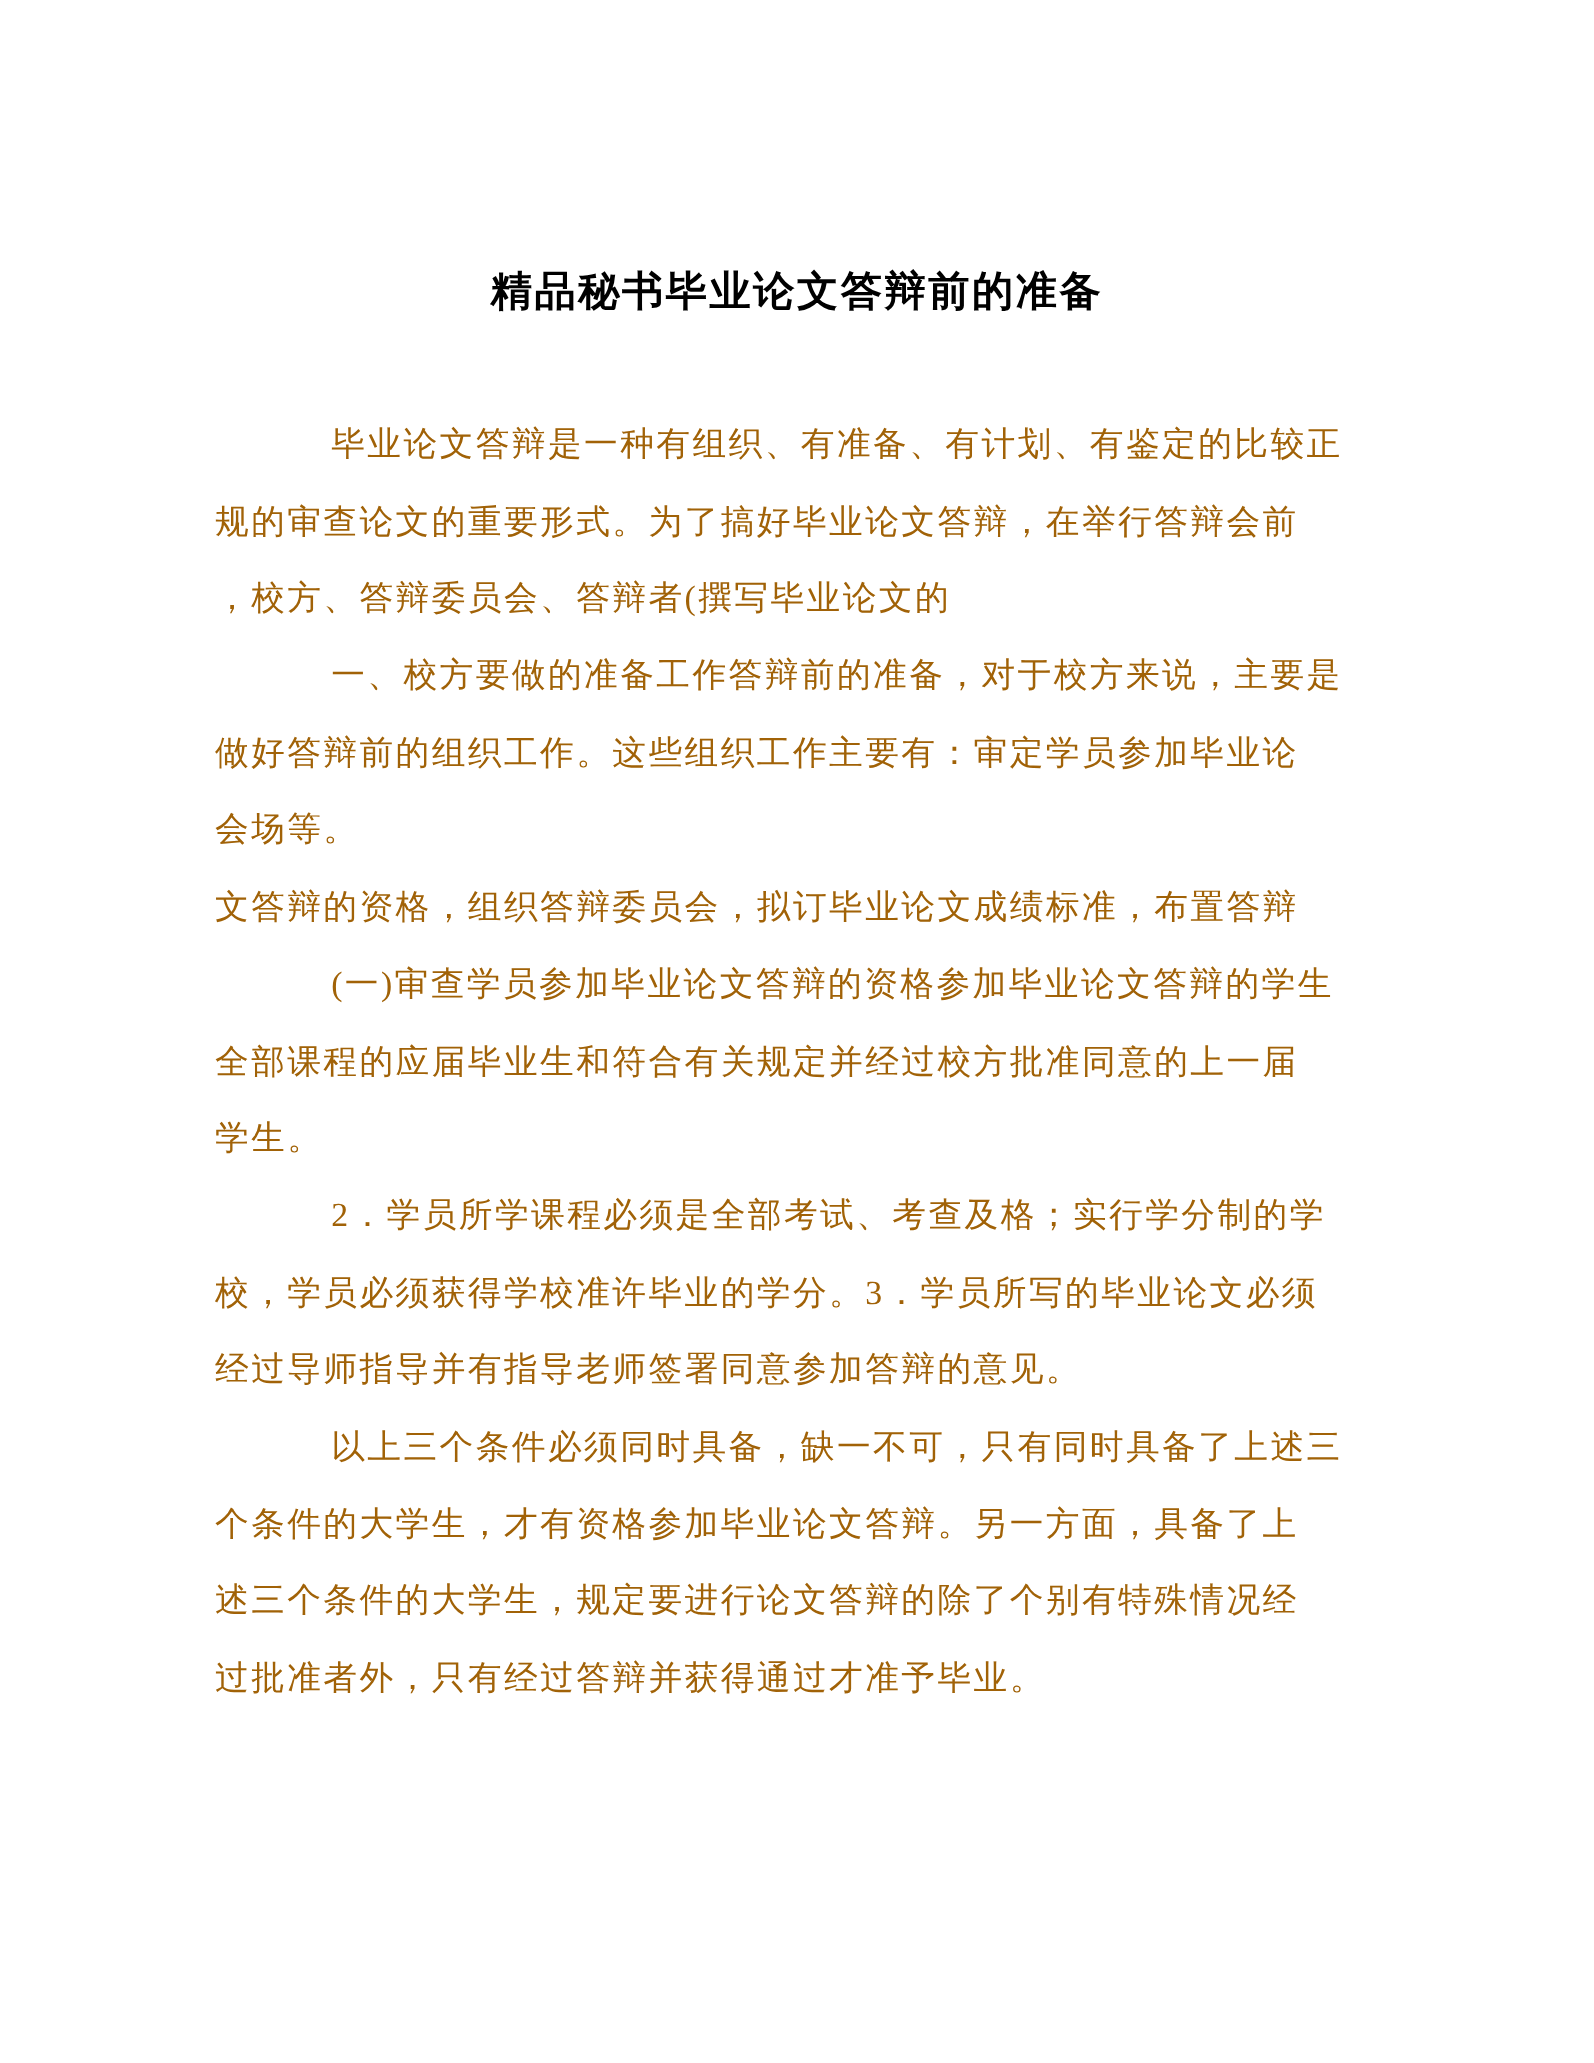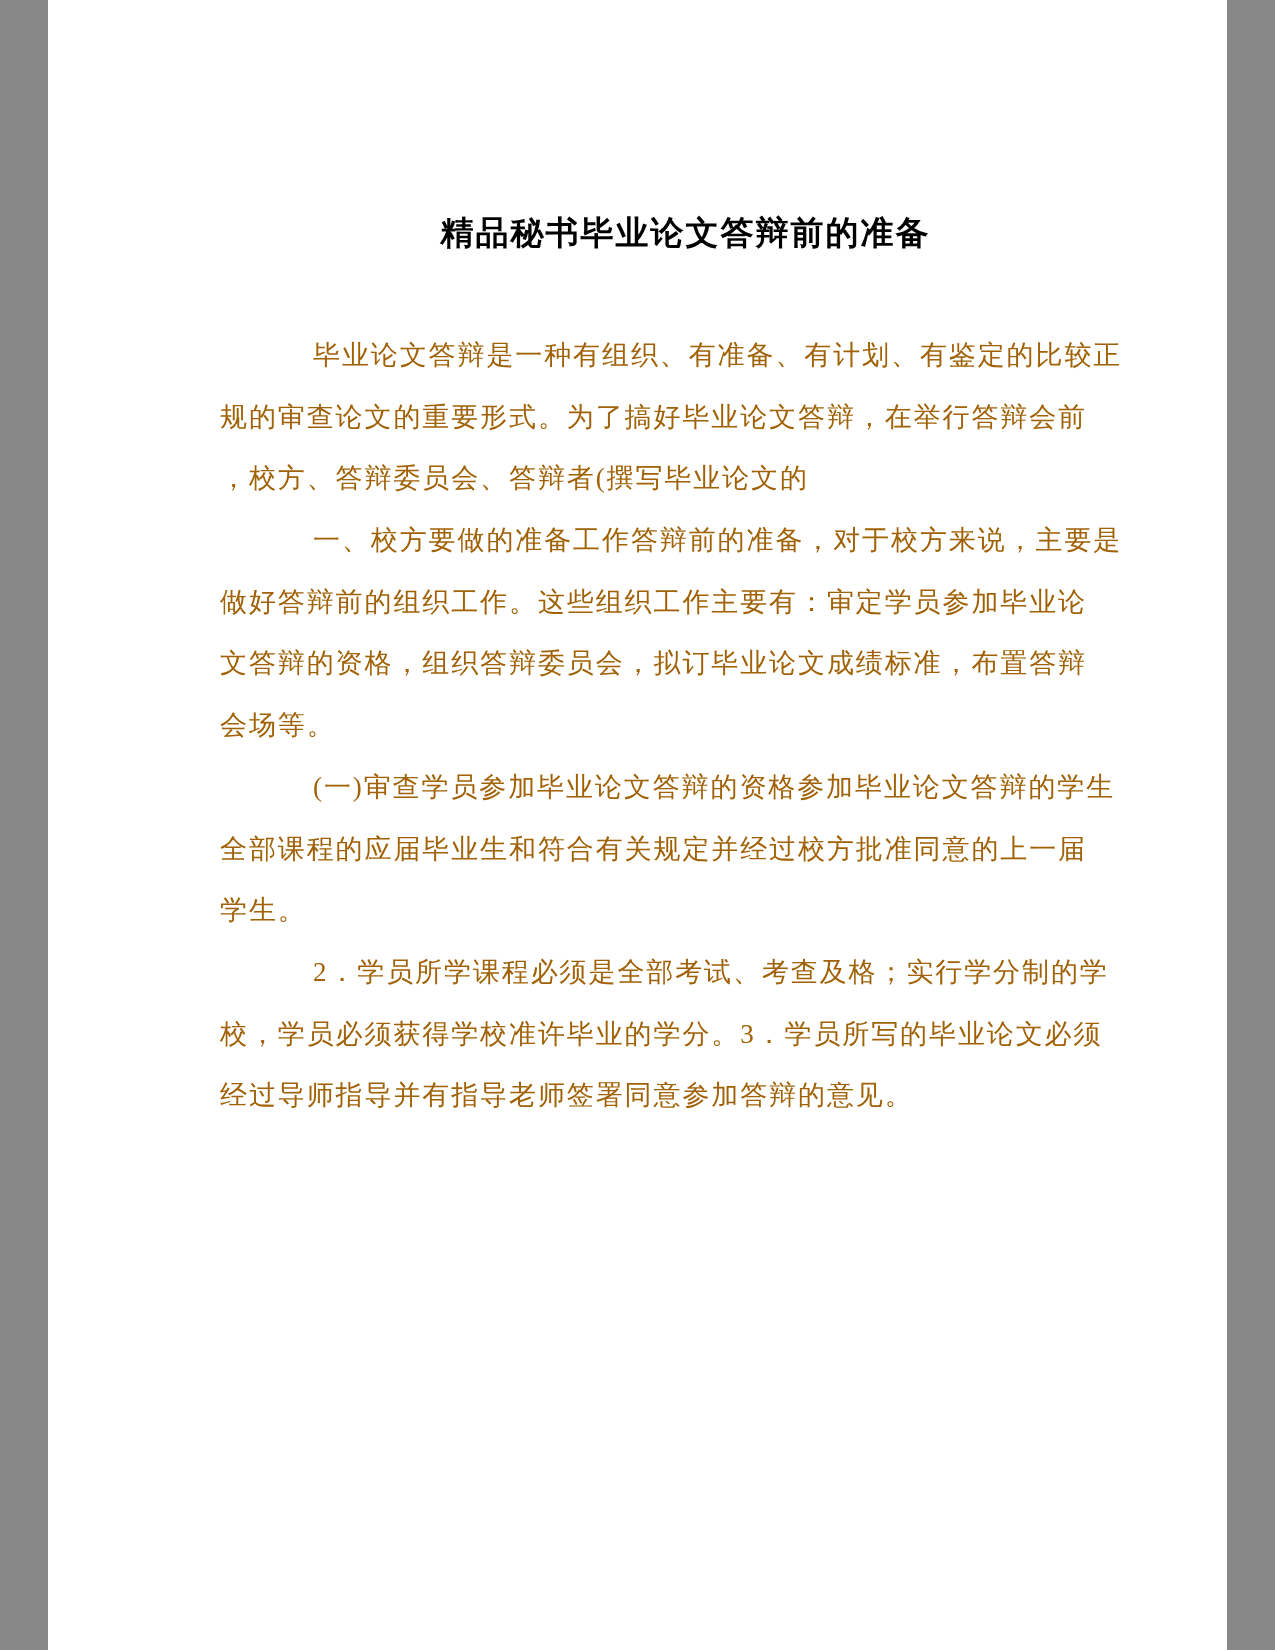--- a/index.html
+++ b/index.html
@@ -1,18 +1,18 @@
 <!DOCTYPE html>
 <html><head>
 <meta charset="utf-8">
 <style>
   html, body { margin: 0; padding: 0; background: #888; }
   .page {
     position: relative;
-    width: 1179px;
+    width: 1275px;
     height: 1650px;
     margin: 0 auto;
     background: #ffffff;
     overflow: hidden;
     font-family: "Liberation Serif", "DejaVu Serif", serif;
   }
   .doc-title {
     position: absolute;
     left: 172px;
     top: 213px;
@@ -51,27 +51,33 @@
   <div class="doc-title">精品秘书毕业论文答辩前的准备</div>
   <div class="doc-body">
       <div class="para">
         <div class="line first">毕业论文答辩是一种有组织、有准备、有计划、有鉴定的比较正</div>
         <div class="line">规的审查论文的重要形式。为了搞好毕业论文答辩，在举行答辩会前</div>
         <div class="line">，校方、答辩委员会、答辩者(撰写毕业论文的</div>
       </div>
       <div class="para">
         <div class="line first">一、校方要做的准备工作答辩前的准备，对于校方来说，主要是</div>
         <div class="line">做好答辩前的组织工作。这些组织工作主要有：审定学员参加毕业论</div>
+        <div class="line">会场等。</div>
         <div class="line">文答辩的资格，组织答辩委员会，拟订毕业论文成绩标准，布置答辩</div>
-        <div class="line">会场等。</div>
       </div>
       <div class="para">
         <div class="line first">(一)审查学员参加毕业论文答辩的资格参加毕业论文答辩的学生</div>
         <div class="line">全部课程的应届毕业生和符合有关规定并经过校方批准同意的上一届</div>
         <div class="line">学生。</div>
       </div>
       <div class="para">
         <div class="line first">2．学员所学课程必须是全部考试、考查及格；实行学分制的学</div>
         <div class="line">校，学员必须获得学校准许毕业的学分。3．学员所写的毕业论文必须</div>
         <div class="line">经过导师指导并有指导老师签署同意参加答辩的意见。</div>
       </div>
+      <div class="para">
+        <div class="line first">以上三个条件必须同时具备，缺一不可，只有同时具备了上述三</div>
+        <div class="line">个条件的大学生，才有资格参加毕业论文答辩。另一方面，具备了上</div>
+        <div class="line">述三个条件的大学生，规定要进行论文答辩的除了个别有特殊情况经</div>
+        <div class="line">过批准者外，只有经过答辩并获得通过才准予毕业。</div>
+      </div>
     </div>
 </div>
 
 </body></html>

